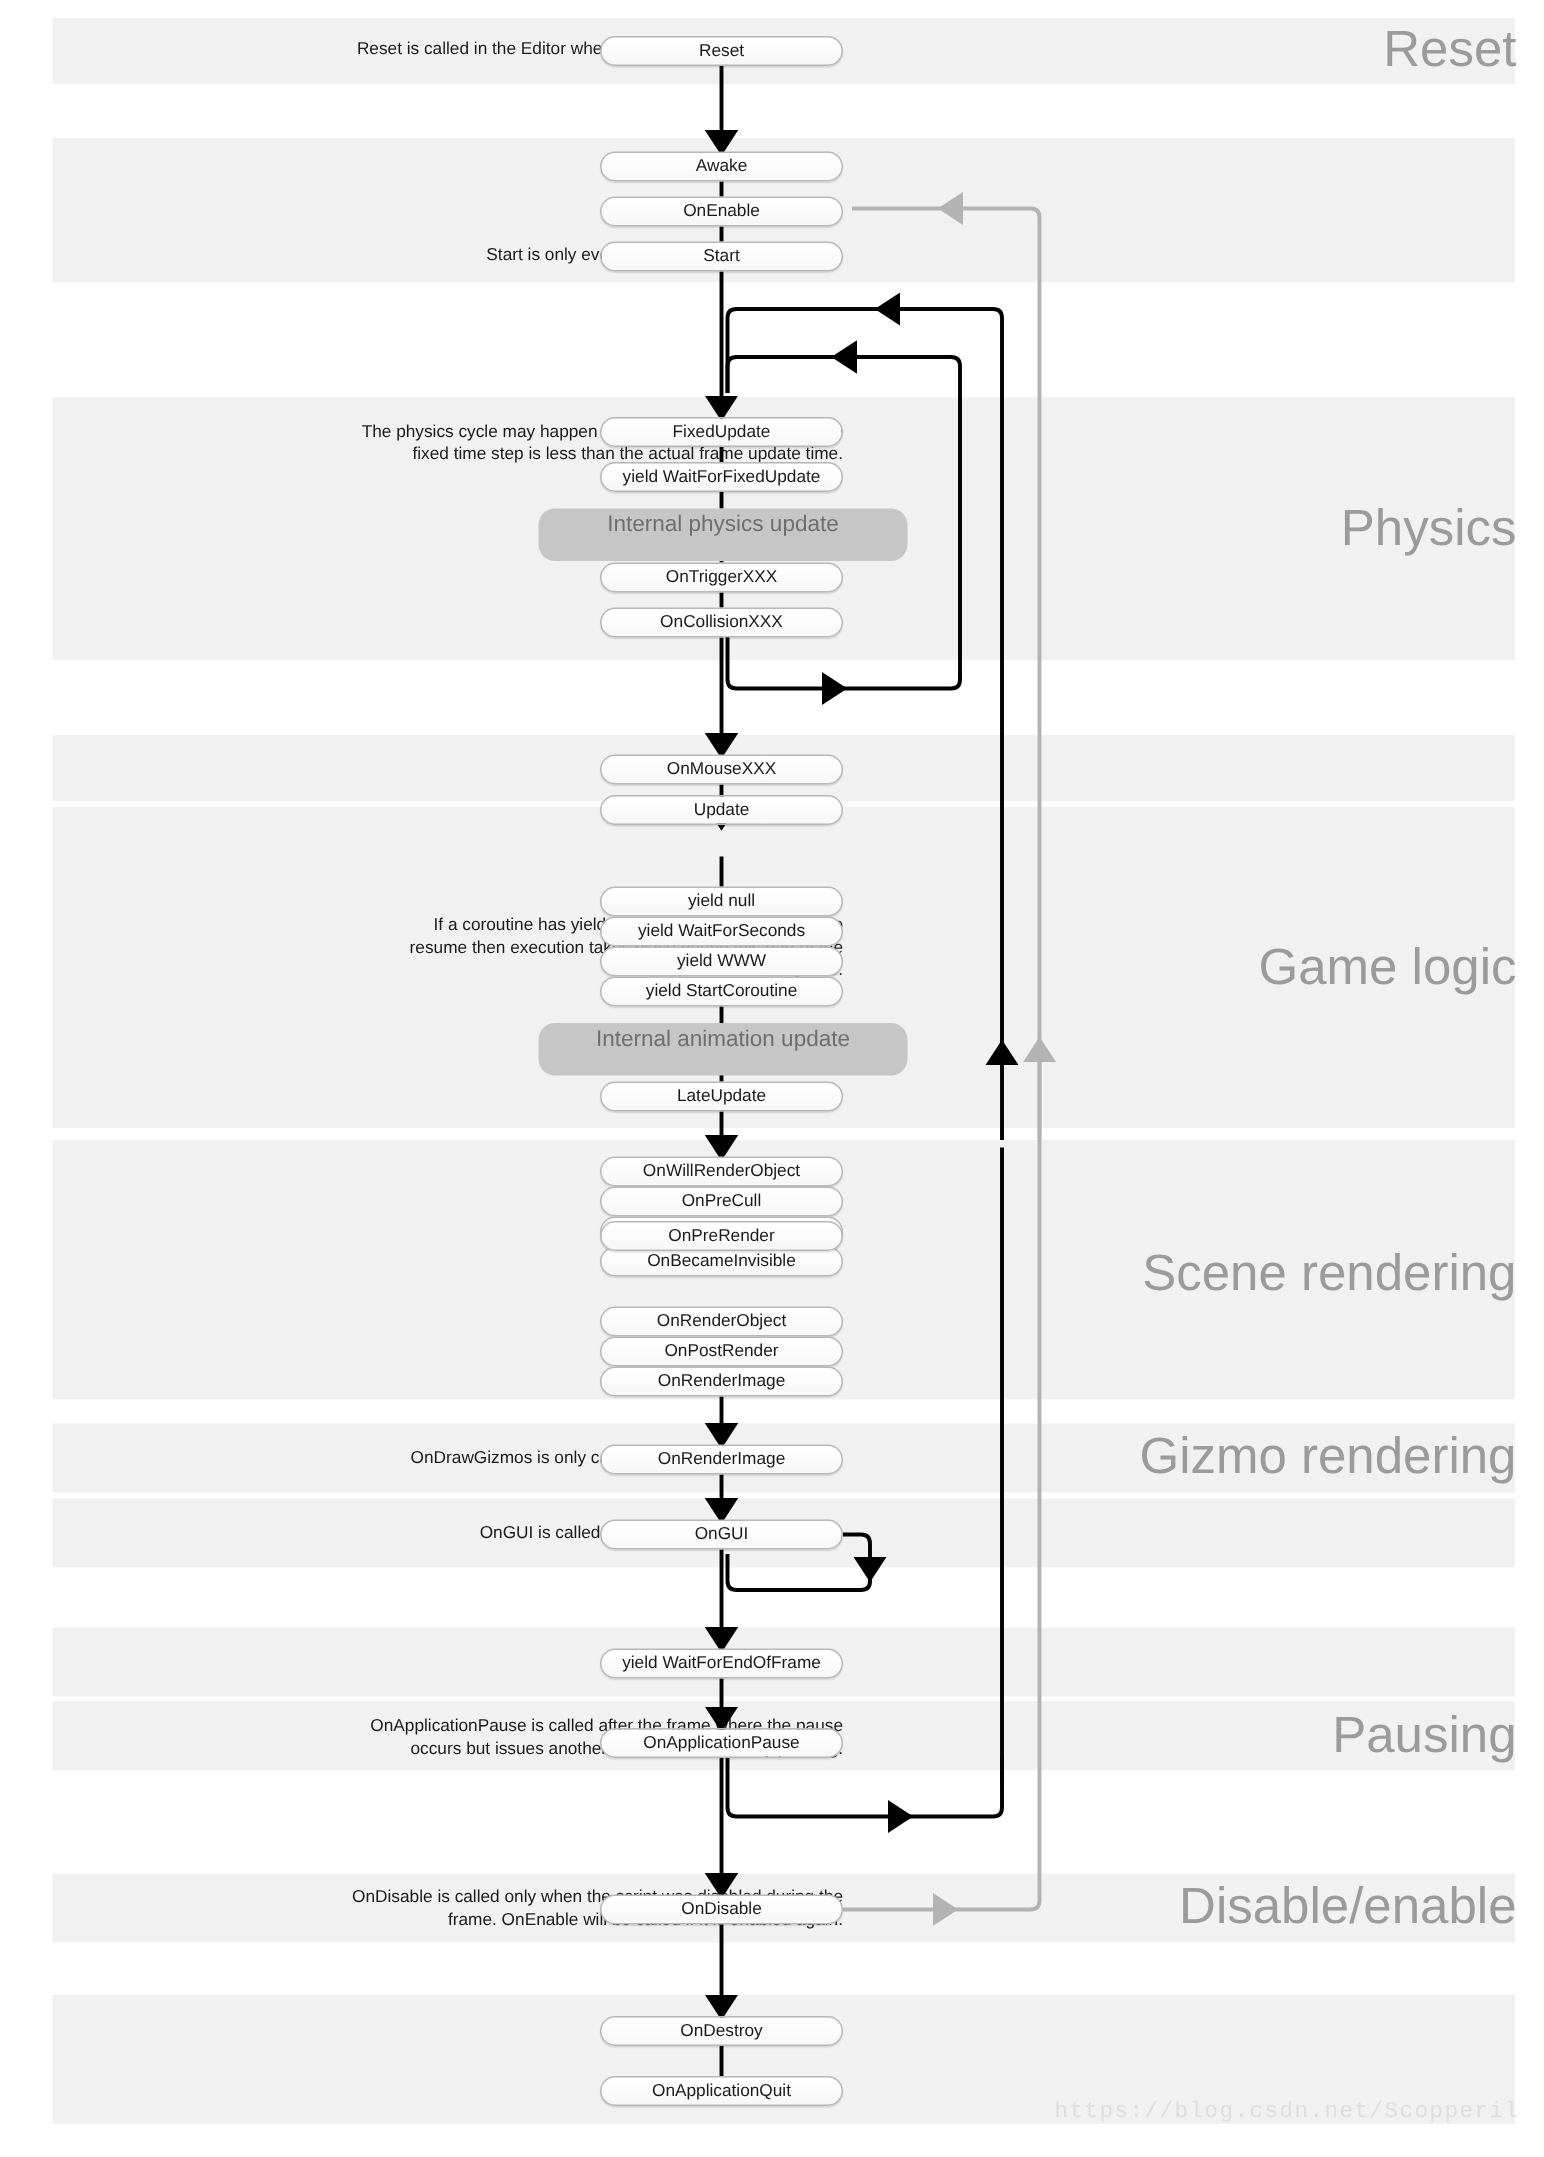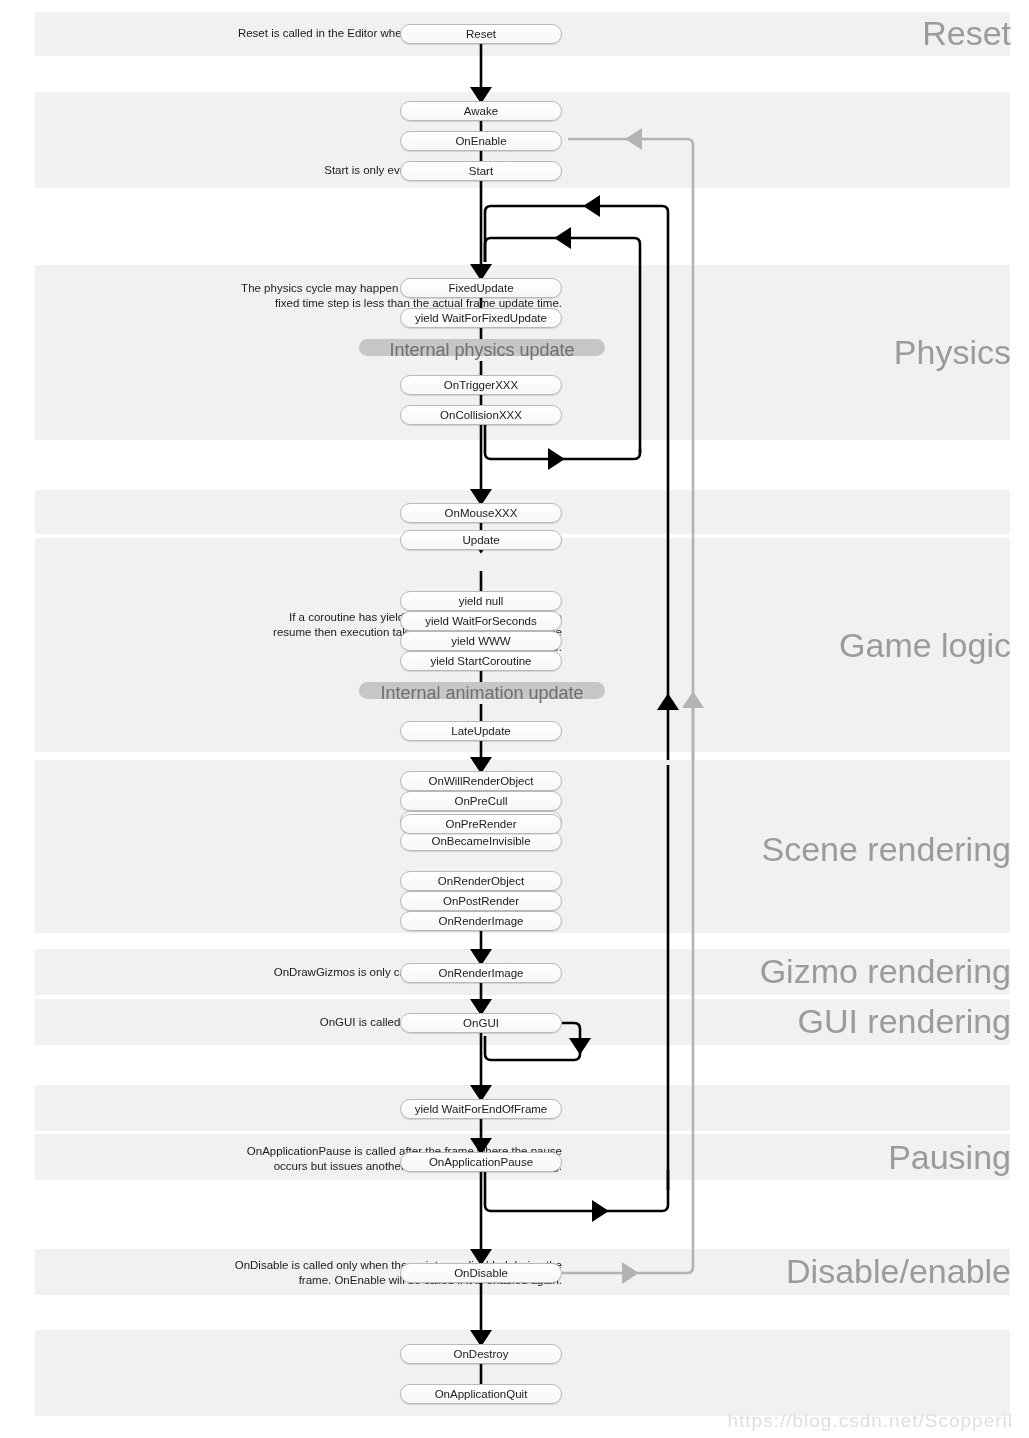--- a/index.html
+++ b/index.html
@@ -53,45 +53,45 @@
     font-size: 11.5px;
     line-height: 18px;
     text-align: center;
     box-shadow: 0 1px 1px rgba(0,0,0,0.13);
     font-family: "Liberation Sans", sans-serif;
     z-index: 5;
   }
   .node.internal {
     background: #c6c6c6;
     border: none;
-    height: 17px;
+    height: 35px;
     left: 359px;
     width: 246px;
     border-radius: 11px;
     color: #6e6e6e;
-    font-size: 18px;
+    font-size: 15px;
     line-height: 22px;
     box-shadow: none;
   }
   svg.wires {
     position: absolute;
     left: 0;
     top: 0;
     width: 1029px;
     height: 1438px;
     z-index: 2;
     pointer-events: none;
   }
   .watermark {
     position: absolute;
     right: 16px;
-    bottom: 6px;
+    bottom: 22px;
     color: #dedede;
-    font-size: 19px;
-    font-family: Liberation Sans, sans-serif;
+    font-size: 15px;
+    font-family: Liberation Mono, monospace;
     letter-spacing: 1px;
     white-space: nowrap;
   }
 </style>
 </head>
 <body>
 
 <div id="page">
 
   <div class="band" style="top:12px;height:44px"></div>
@@ -201,21 +201,20 @@
     <g stroke="#b3b3b3" stroke-width="2.6" fill="none">
       <path d="M693,760 L693,700" marker-end="url(#ah-gray)"></path>
     </g>
   </svg>
 
   <div class="band-label" style="top:16px">Reset</div>
   <div class="band-label" style="top:335px">Physics</div>
   <div class="band-label" style="top:628px">Game logic</div>
   <div class="band-label" style="top:832px">Scene rendering</div>
   <div class="band-label" style="top:954px">Gizmo rendering</div>
-  <div class="band-label" style="top:1004px">GUI rendering</div>
   <div class="band-label" style="top:1140px">Pausing</div>
   <div class="band-label" style="top:1254px">Disable/enable</div>
 
   <div class="note" style="top:26px;   right:467px; width:360px">Reset is called in the Editor when the script is attached or reset.</div>
   <div class="note" style="top:163px;  right:467px; width:360px">Start is only ever called once for a given script.</div>
   <div class="note" style="top:281px;  right:467px; width:340px">The physics cycle may happen more than once per frame if the fixed time step is less than the actual frame update time.</div>
   <div class="note" style="top:610px;  right:467px; width:310px">If a coroutine has yielded previously but is now due to resume then execution takes place during this part of the update.</div>
   <div class="note" style="top:965px;  right:467px; width:360px">OnDrawGizmos is only called while working in the editor.</div>
   <div class="note" style="top:1015px; right:467px; width:360px">OnGUI is called multiple time per frame update.</div>
   <div class="note" style="top:1144px; right:467px; width:320px">OnApplicationPause is called after the frame where the pause occurs but issues another frame before actually pausing.</div>

